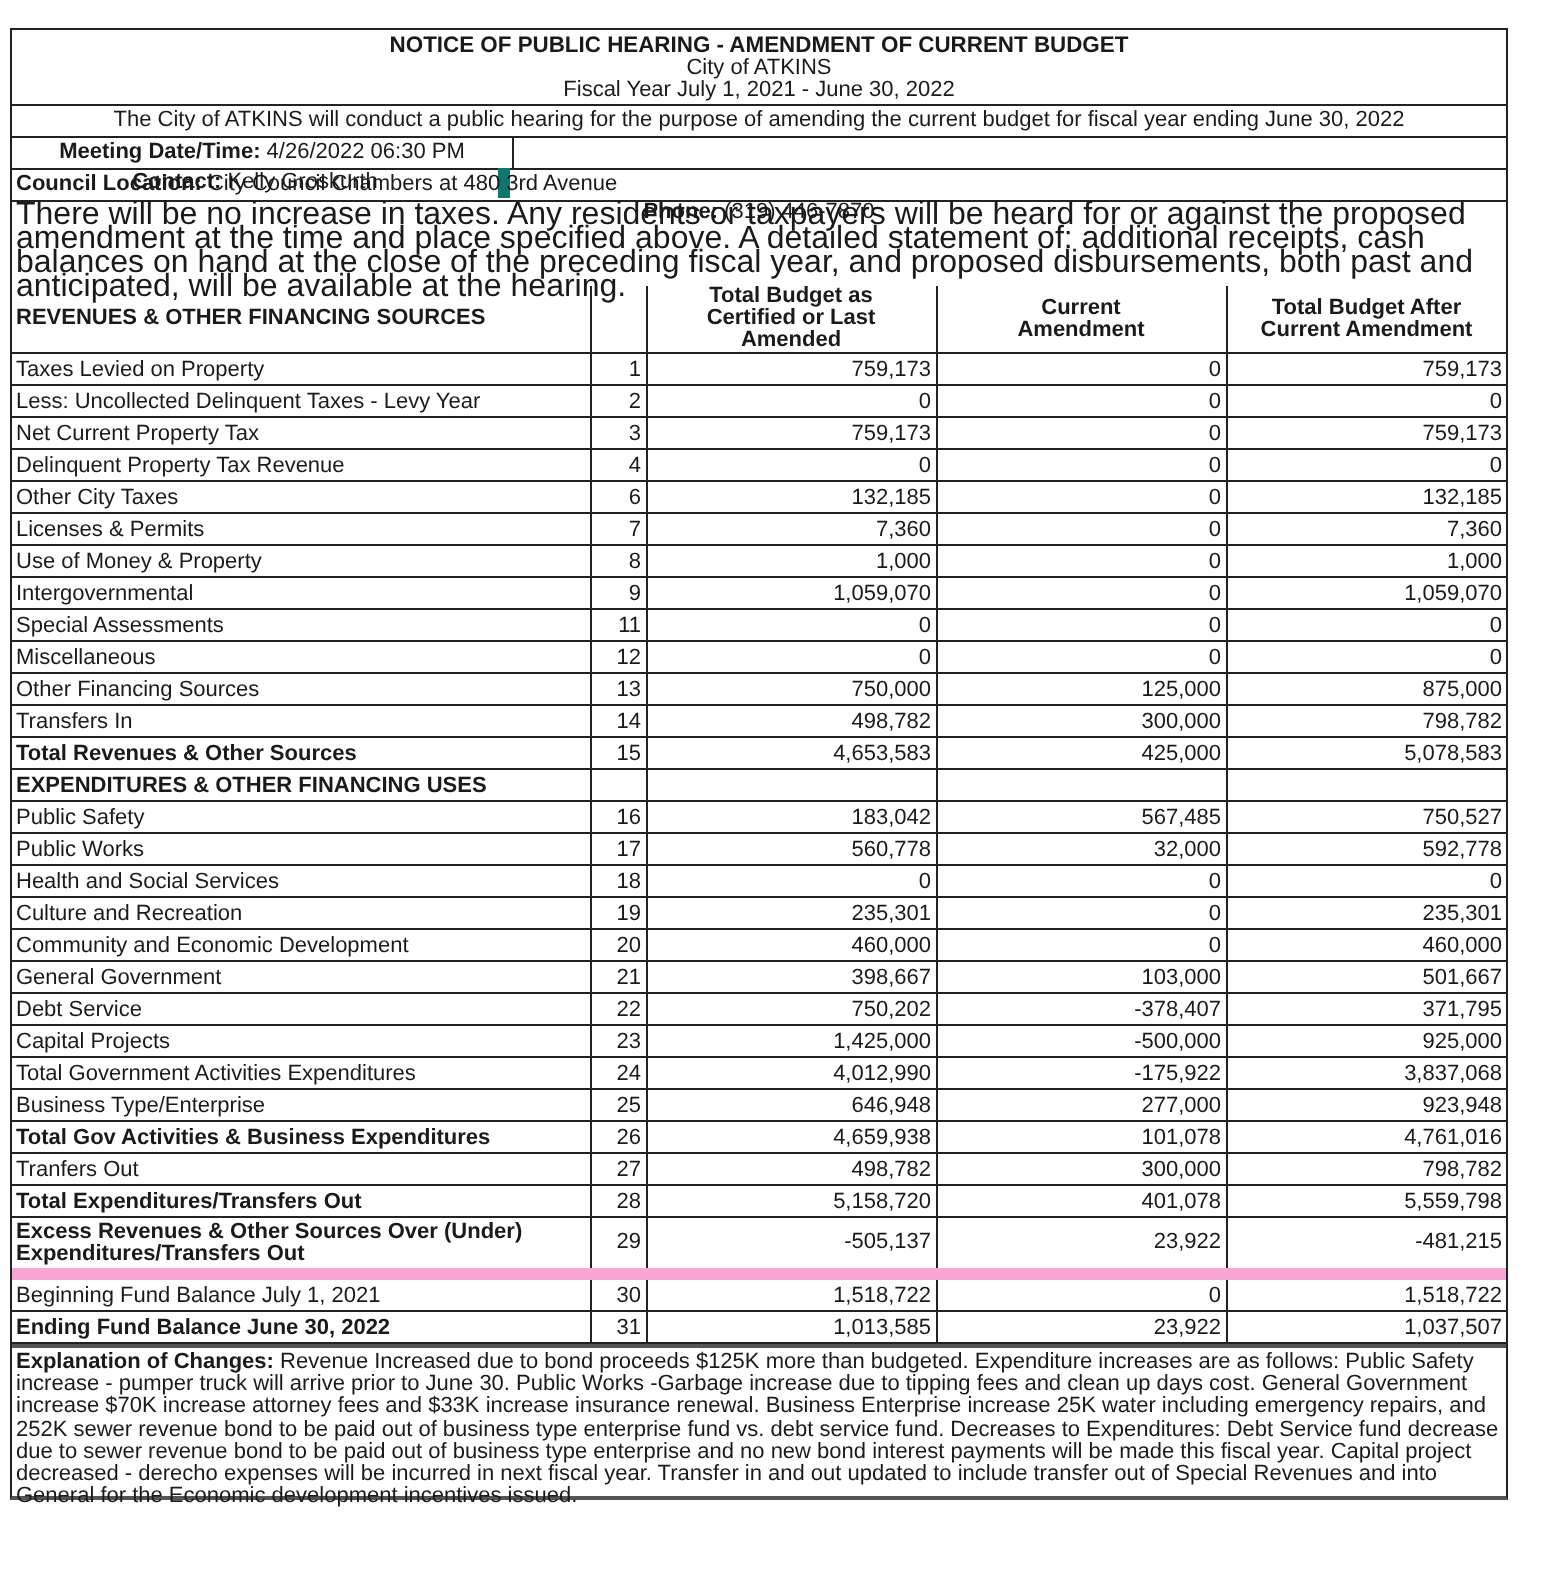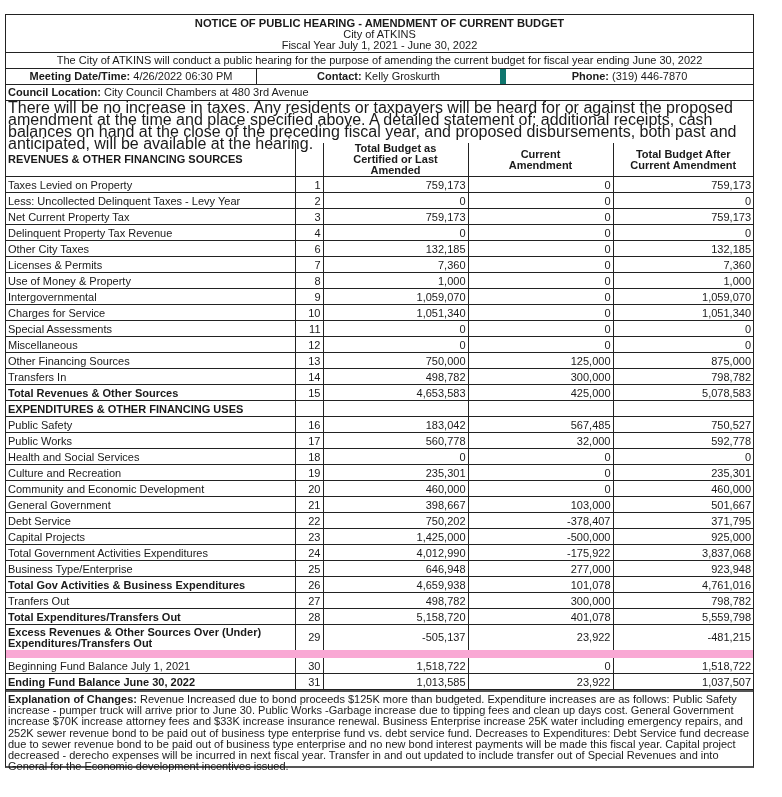--- a/index.html
+++ b/index.html
@@ -3,41 +3,41 @@
 <meta charset="utf-8">
 <style>
   html, body { margin:0; padding:0; background:#ffffff; }
   body { width:782px; height:797px; position:relative; overflow:hidden;
          font-family:"Liberation Sans", sans-serif; color:#1a1a1a; font-size:11px; }
   .doc { position:absolute; left:5px; top:14px; width:749px; border:1px solid #222; border-bottom:2px solid #555; box-sizing:border-box; }
   .blk { border-bottom:1px solid #222; box-sizing:border-box; }
   .title { height:38px; text-align:center; line-height:11px; padding-top:3px; font-size:11px; }
   .title .t1 { font-weight:bold; font-size:11.2px; }
   .intro { height:16px; line-height:15px; text-align:center; font-size:11px; }
-  .meet { height:16px; display:flex; line-height:15px; font-size:11px; }
+  .meet { height:16px; display:flex; line-height:15px; font-size:11px;flex-direction:column; }
   .meet > div { text-align:center; box-sizing:border-box; }
   .meet .m1 { width:251px; border-right:1px solid #222; }
   .meet .m2 { width:249px; border-right:6px solid #0f766e; }
   .meet .m3 { flex:1; }
   .loc { height:16px; line-height:15px; padding-left:2px; font-size:11px; }
   .stmt { height:41px; line-height:12px; padding:1px 2px 0 2px; font-size:16px; }
   b { font-weight:bold; }
   table { border-collapse:collapse; width:747px; table-layout:fixed; }
   td { border:1px solid #222; padding:0 2px; height:15px; line-height:14px; font-size:11px; white-space:nowrap; overflow:hidden; }
   tr:first-child td { border-top:none; }
   td:first-child { border-left:none; }
   td:last-child { border-right:none; }
   td.num { text-align:right; }
   td.ln { text-align:right; }
   th { border:1px solid #222; border-top:none; font-weight:bold; font-size:11px; line-height:11px; height:32px; padding:0 2px; }
   th:first-child { border-left:none; text-align:left; }
   th:last-child { border-right:none; }
   tr.bold td.label { font-weight:bold; }
   tr.tall td { height:25px; line-height:11px; white-space:normal; vertical-align:middle; }
-  tr.thick td { border-top:8px solid #f9a8d4; }
+  tr.thick td { border-top:6px solid #f9a8d4; }
   .expl { font-size:11px; line-height:11.2px; padding:2px 2px 0 2px; height:76px; box-sizing:border-box; border-top:2px solid #555; }
 </style>
 </head>
 <body>
 
 <div class="doc">
   <div class="blk title">
     <div class="t1">NOTICE OF PUBLIC HEARING - AMENDMENT OF CURRENT BUDGET</div>
     <div>City of ATKINS</div>
     <div>Fiscal Year July 1, 2021 - June 30, 2022</div>
@@ -125,27 +125,20 @@
           <td class="num">1,000</td>
         </tr>
         <tr class="">
           <td class="label">Intergovernmental</td>
           <td class="ln">9</td>
           <td class="num">1,059,070</td>
           <td class="num">0</td>
           <td class="num">1,059,070</td>
         </tr>
         <tr class="">
-          <td class="label">Charges for Service</td>
-          <td class="ln">10</td>
-          <td class="num">1,051,340</td>
-          <td class="num">0</td>
-          <td class="num">1,051,340</td>
-        </tr>
-        <tr class="">
           <td class="label">Special Assessments</td>
           <td class="ln">11</td>
           <td class="num">0</td>
           <td class="num">0</td>
           <td class="num">0</td>
         </tr>
         <tr class="">
           <td class="label">Miscellaneous</td>
           <td class="ln">12</td>
           <td class="num">0</td>

